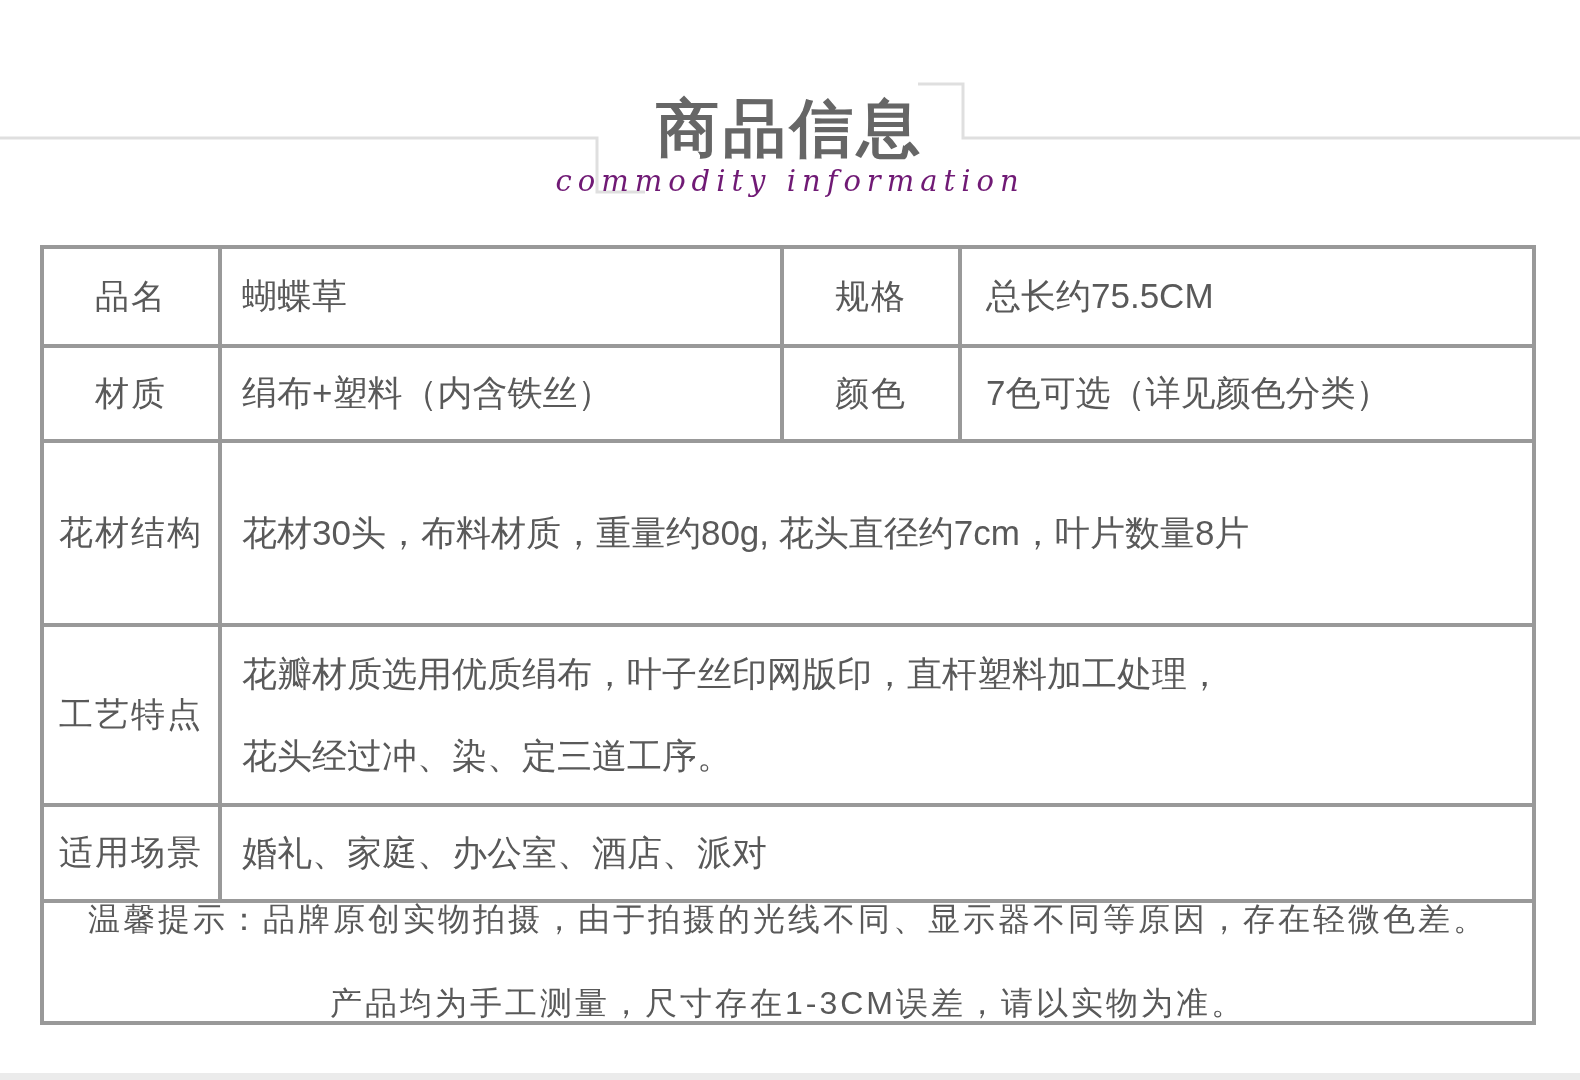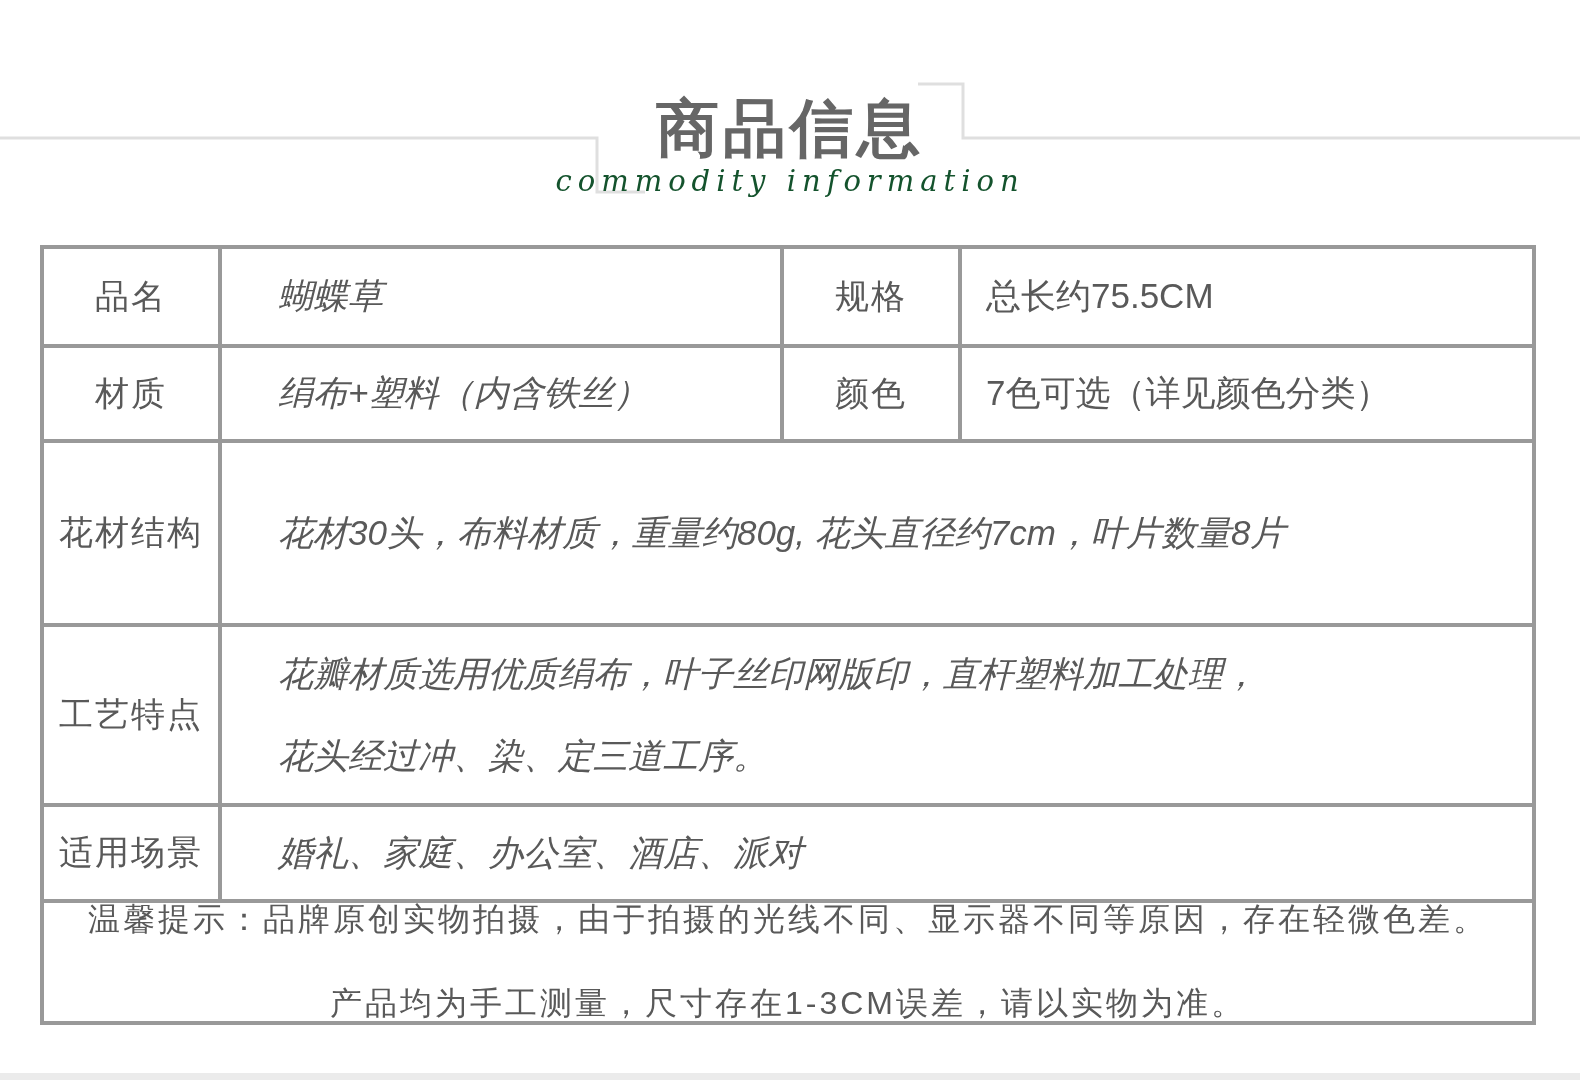--- a/index.html
+++ b/index.html
@@ -17,21 +17,21 @@
   .title {
     position: absolute; top: 86px; left: 0; width: 100%;
     text-align: center;
     font-size: 63px; font-weight: 700; color: #666666;
     letter-spacing: 4px;
   }
   .subtitle {
     position: absolute; top: 164px; left: 0; width: 100%;
     text-align: center;
     font-family: "DejaVu Serif", serif; font-style: italic;
-    font-size: 29px; color: #14532d; letter-spacing: 6px;
+    font-size: 29px; color: #701a75; letter-spacing: 6px;
   }
 
   
   .info-table {
     position: absolute; left: 40px; top: 245px;
     display: grid;
     grid-template-columns: 178px 562px 178px 574px;
     grid-template-rows: 99px 95px 184px 180px 96px 122px;
     border-top: 4px solid #999999;
     border-left: 4px solid #999999;
@@ -41,21 +41,21 @@
     border-right: 4px solid #999999;
     border-bottom: 4px solid #999999;
     display: flex; align-items: center;
     font-size: 35px; color: #595959;
     overflow: hidden; white-space: nowrap;
   }
   .cell.label {
     justify-content: center;
     font-weight: 400; font-size: 34px; letter-spacing: 2px;
   }
-  .cell.value-l { padding-left: 56px; font-style: italic; }
+  .cell.value-l { padding-left: 20px; }
   .cell.value-r { padding-left: 24px; }
   .span3 { grid-column: 2 / 5; }
   .span4 { grid-column: 1 / 5; }
   .two-line {
     flex-direction: column; align-items: flex-start; justify-content: center;
     gap: 35px;
   }
   .note-cell {
     flex-direction: column; align-items: center; justify-content: center;
     gap: 40px; font-size: 32px; letter-spacing: 3px; text-align: right;

